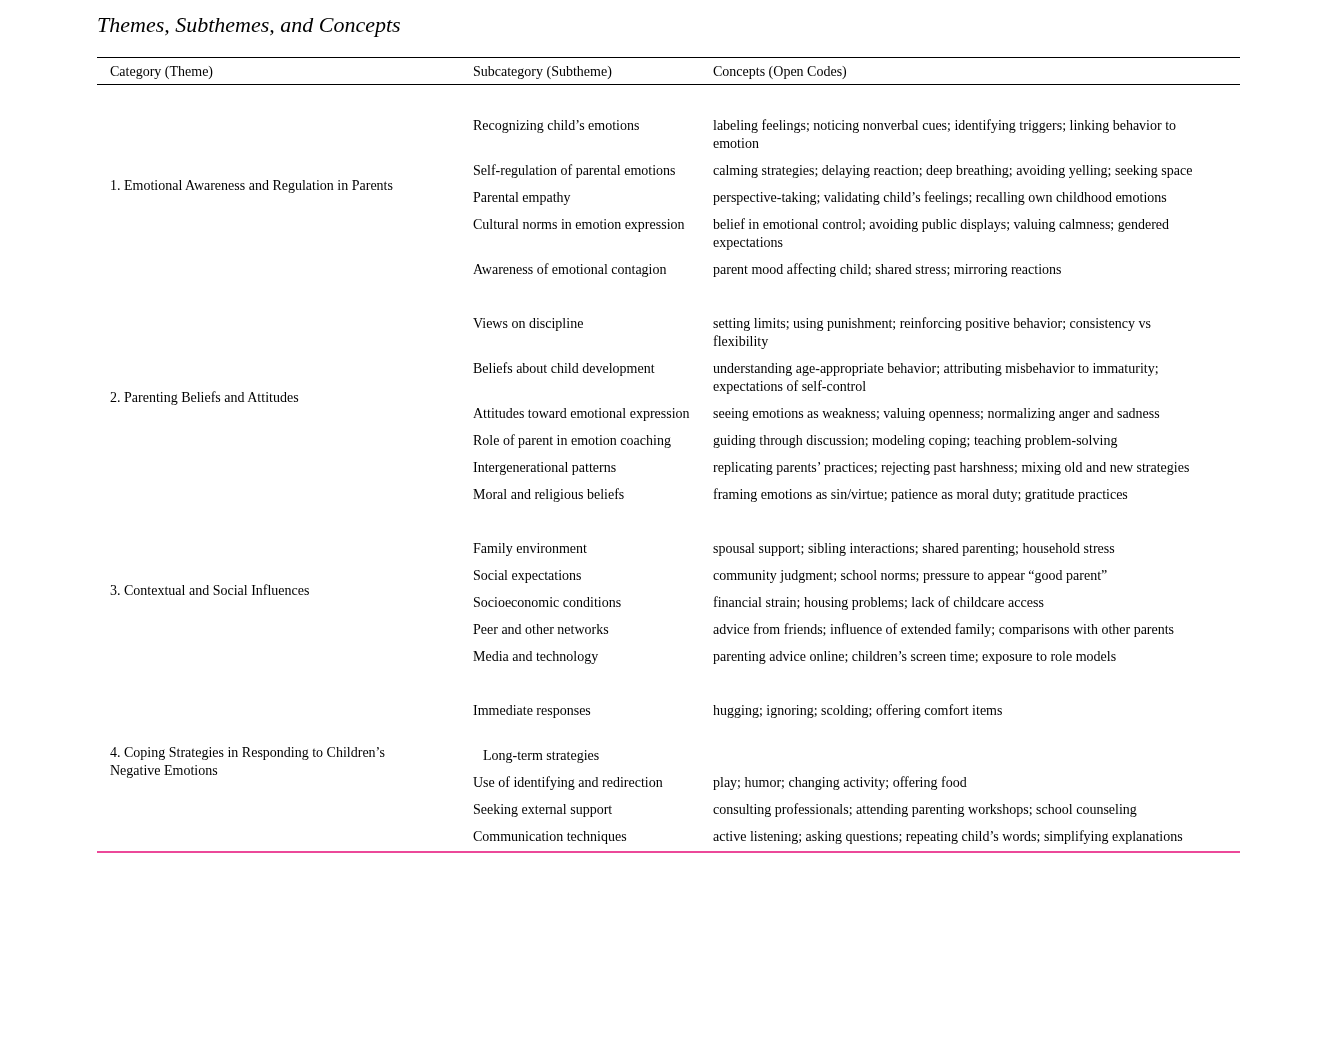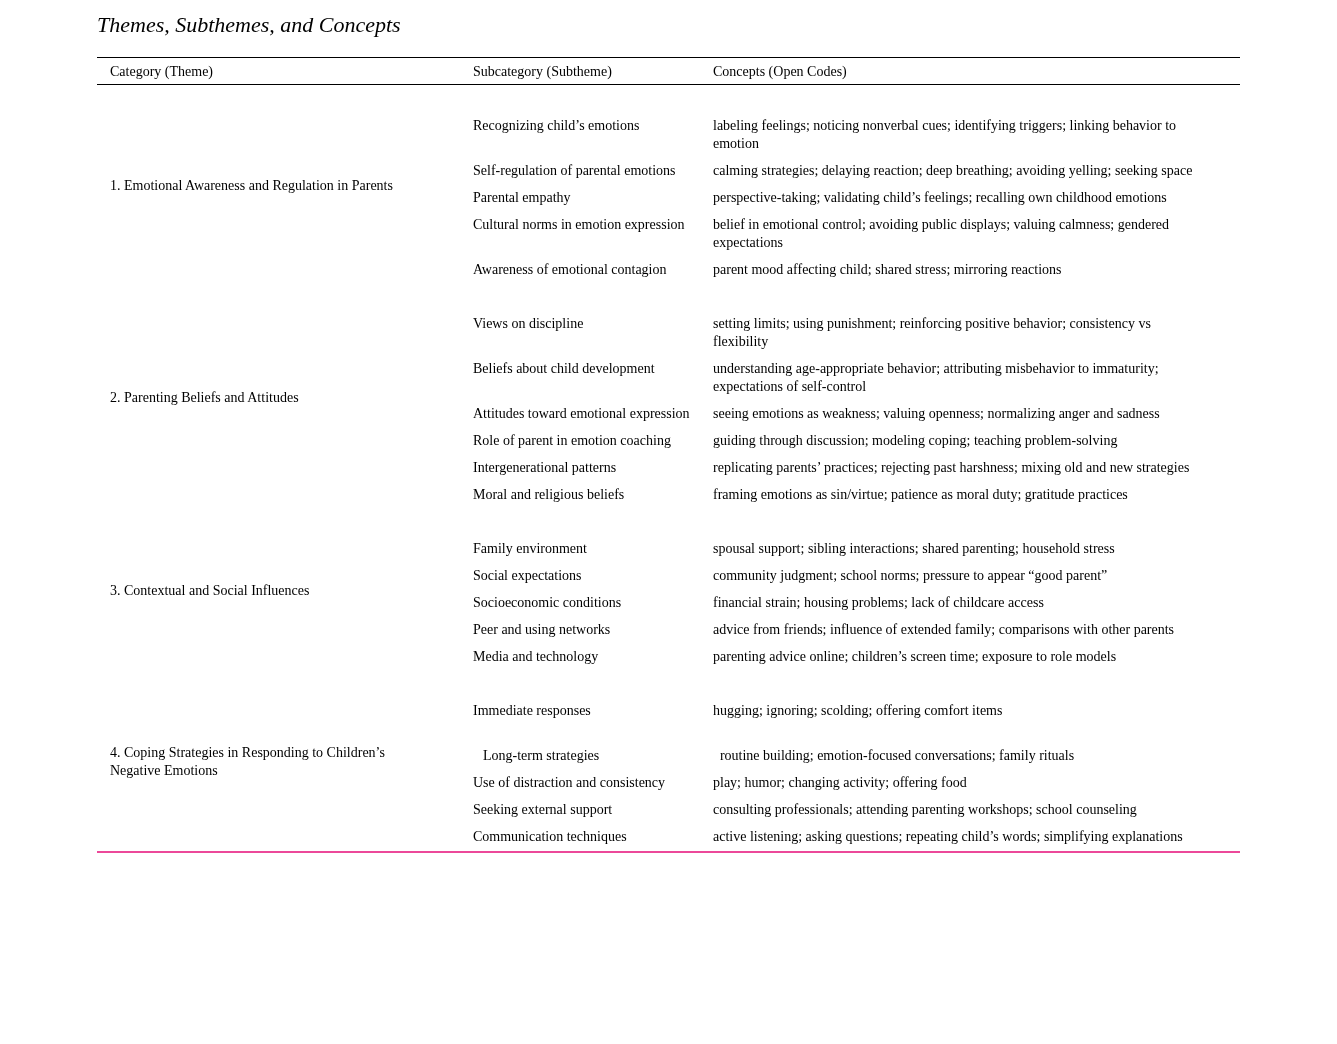--- a/index.html
+++ b/index.html
@@ -136,42 +136,41 @@
             </div>
             <div class="sub-row">
               <div class="sub-cell">Social expectations</div>
               <div class="con-cell">community judgment; school norms; pressure to appear “good parent”</div>
             </div>
             <div class="sub-row">
               <div class="sub-cell">Socioeconomic conditions</div>
               <div class="con-cell">financial strain; housing problems; lack of childcare access</div>
             </div>
             <div class="sub-row">
-              <div class="sub-cell">Peer and using networks</div>
+              <div class="sub-cell">Peer and other networks</div>
               <div class="con-cell">advice from friends; influence of extended family; comparisons with other parents</div>
             </div>
             <div class="sub-row">
               <div class="sub-cell">Media and technology</div>
               <div class="con-cell">parenting advice online; children’s screen time; exposure to role models</div>
             </div>
           </div>
         </div>
         <div class="theme-block">
           <div class="cat-cell">4. Coping Strategies in Responding to Children’s Negative Emotions</div>
           <div class="sub-col">
             <div class="sub-row">
               <div class="sub-cell">Immediate responses</div>
               <div class="con-cell">hugging; ignoring; scolding; offering comfort items</div>
             </div>
             <div class="sub-row">
               <div class="sub-cell">Long-term strategies</div>
-              <div class="con-cell">routine building; emotion-focused conversations; family rituals</div>
             </div>
             <div class="sub-row">
-              <div class="sub-cell">Use of distraction and consistency</div>
+              <div class="sub-cell">Use of identifying and redirection</div>
               <div class="con-cell">play; humor; changing activity; offering food</div>
             </div>
             <div class="sub-row">
               <div class="sub-cell">Seeking external support</div>
               <div class="con-cell">consulting professionals; attending parenting workshops; school counseling</div>
             </div>
             <div class="sub-row">
               <div class="sub-cell">Communication techniques</div>
               <div class="con-cell">active listening; asking questions; repeating child’s words; simplifying explanations</div>
             </div>

